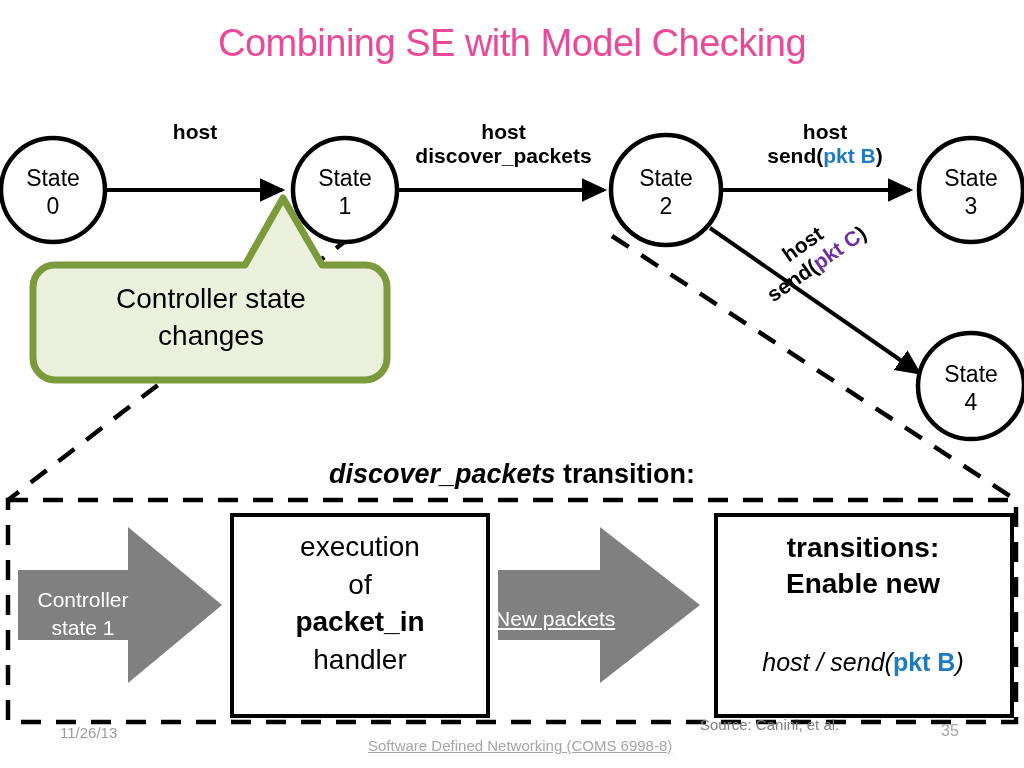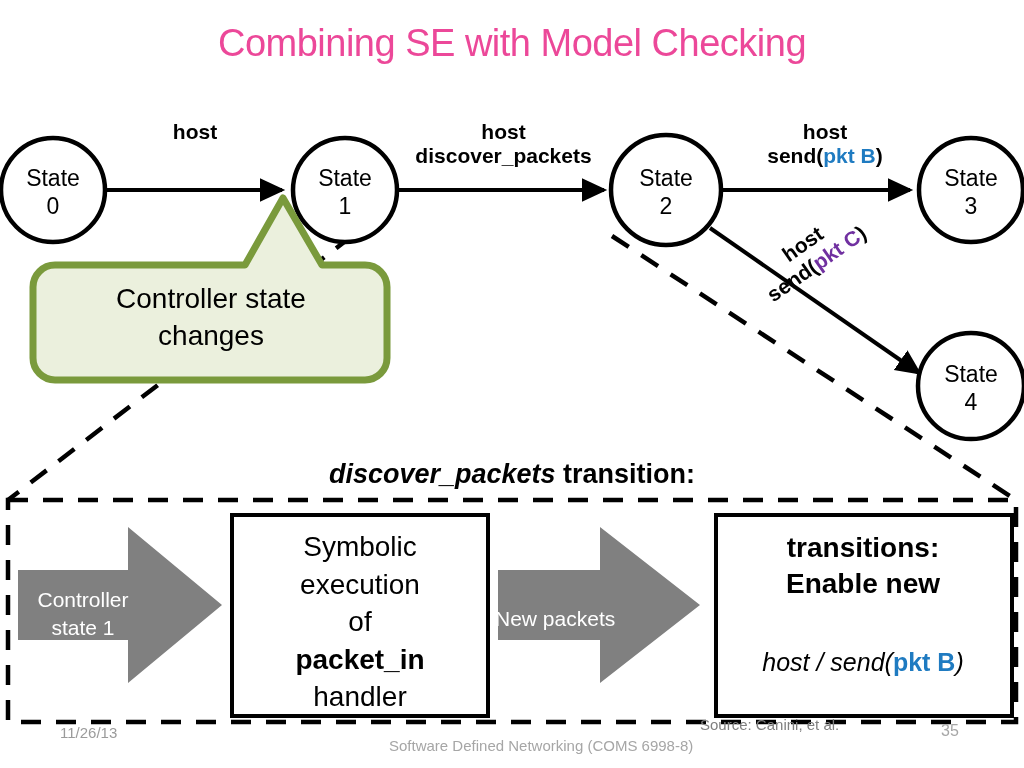--- a/index.html
+++ b/index.html
@@ -156,24 +156,25 @@
   
   .footer-date {
     position: absolute;
     left: 60px;
     top: 724px;
     font-size: 15px;
     color: #9b9b9b;
   }
   .footer-center {
     position: absolute;
-    left: 389px;
+    left: 368px;
     top: 737px;
     font-size: 15px;
     color: #a6a6a6;
+    text-decoration: underline;
   }
   .footer-source {
     position: absolute;
     left: 700px;
     top: 716px;
     font-size: 15px;
     color: #7f7f7f;
   }
   .footer-page {
     position: absolute;
@@ -294,26 +295,25 @@
 
   <div class="section-caption">
     <i>discover_packets</i><span> transition:</span>
   </div>
 
   <div class="arrow-text" style="left:18px; top:586px; width:130px;">
     <span>Controller</span>
     <span class="l2">state 1</span>
   </div>
 
-  <div class="arrow-text" style="left:495px; top:605px; width:110px;">
+  <div class="arrow-text" style="left:495px; top:605px; width:110px;text-decoration:underline;">
     <span>New packets</span>
   </div>
 
   <div class="boxtext" id="box1-text">
-    <span>Symbolic</span>
     <span>execution</span>
     <span><span>of </span><b>packet_in</b></span>
     <span>handler</span>
   </div>
 
   <div class="boxtext" id="box2-text">
     <span class="hdr">transitions:</span>
     <span class="hdr">Enable new</span>
     <span class="tr"><span>host / send(</span><b class="pktB">pkt B</b><span>)</span></span>
   </div>

